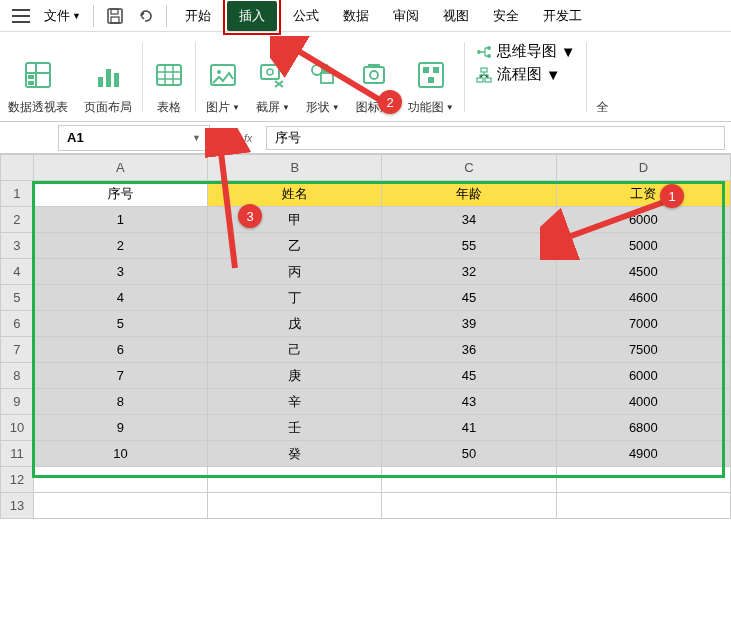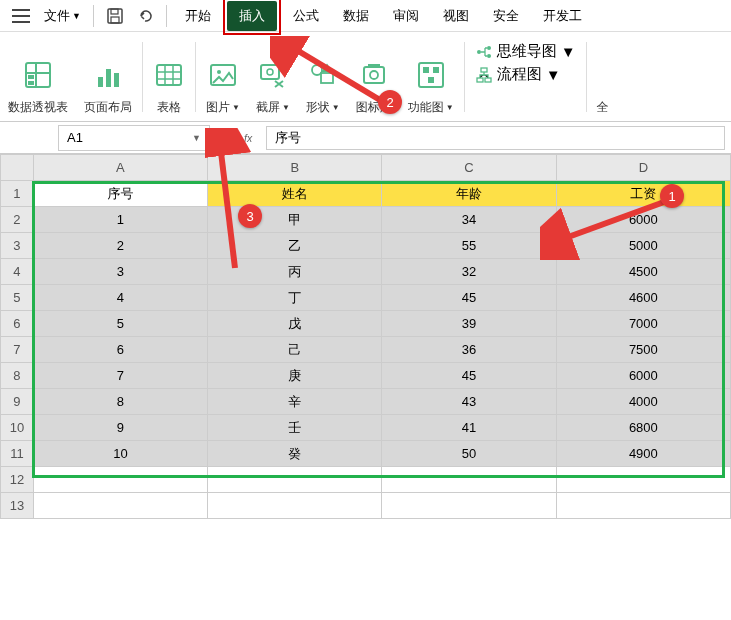--- a/index.html
+++ b/index.html
@@ -22,21 +22,21 @@
     .ribbon-btn .icon-box { height: 40px; display: flex; align-items: center; justify-content: center; }
     .ribbon-btn .icon-box svg { width: 32px; height: 32px; }
     .ribbon-btn .label { font-size: 12px; color: #333; display: flex; align-items: center; gap: 2px; }
     .ribbon-btn .small-arrow { font-size: 8px; }
     .ribbon-sep { width: 1px; height: 70px; background: #ddd; margin: 4px 2px; }
     .ribbon-double { display: flex; flex-direction: column; gap: 4px; padding: 4px 8px; }
     .ribbon-double .item { display: flex; align-items: center; gap: 4px; font-size: 15px; }
     .ribbon-double .item svg { width: 18px; height: 18px; }
     
     .formula-bar { display: flex; align-items: center; height: 32px; border-bottom: 1px solid #ccc; }
-    .cell-ref-box { display: flex; align-items: center; margin-left: 58px; width: 152px; height: 24px; border: 1px solid #ccc; padding: 12px 8px; justify-content: space-between; }
+    .cell-ref-box { display: flex; align-items: center; margin-left: 58px; width: 152px; height: 24px; border: 1px solid #ccc; padding: 12px 8px; justify-content: space-between; font-weight: bold; }
     .cell-ref-box .arrow { font-size: 9px; color: #666; }
     .fb-icon { margin: 0 6px; display: flex; align-items: center; }
     .fb-icon svg { width: 16px; height: 16px; }
     .formula-input { flex: 1; height: 24px; border: 1px solid #ccc; padding: 0 8px; display: flex; align-items: center; margin-right: 6px; }
     
     .sheet-area { position: relative; }
     .sheet { border-collapse: collapse; width: 100%; table-layout: fixed; }
     .sheet th, .sheet td { border: 1px solid #ccc; height: 26px; text-align: center; font-weight: normal; font-size: 13px; }
     .corner { width: 32px; background: #e8e8e8; }
     .col-header { background: #e8e8e8; color: #555; width: 170px; }

